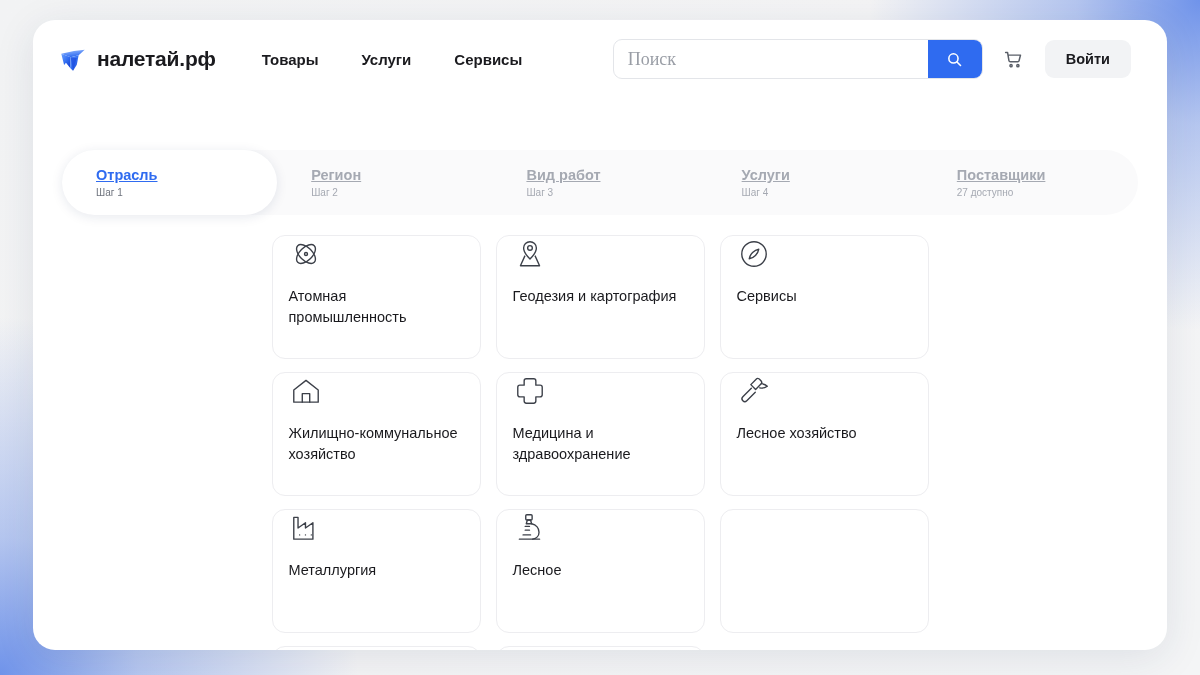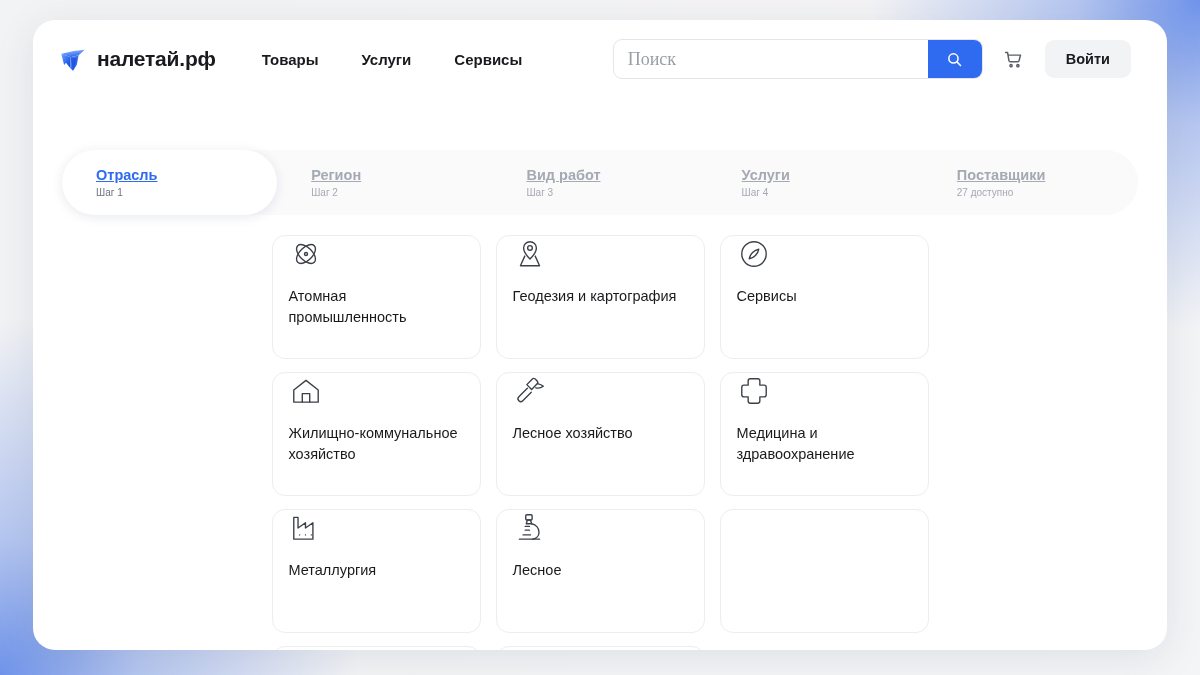--- a/index.html
+++ b/index.html
@@ -333,33 +333,33 @@
 
       <div class="cat-card">
         <svg class="cat-icon" viewBox="0 0 32 32" fill="none" stroke="currentColor" stroke-width="1.3" stroke-linejoin="round" stroke-linecap="round">
           <path d="M4.5 15 16 6l11.5 9v11.5h-23z"></path>
           <path d="M12.5 26.5v-8h7v8"></path>
         </svg>
         <span class="cat-label">Жилищно-коммунальное хозяйство</span>
       </div>
 
       <div class="cat-card">
+        <svg class="cat-icon" viewBox="0 0 32 32" fill="none" stroke="currentColor" stroke-width="1.3" stroke-linejoin="round">
+          <path d="M12.5 4.5h7a2 2 0 0 1 2 2v4h4a2 2 0 0 1 2 2v7a2 2 0 0 1-2 2h-4v4a2 2 0 0 1-2 2h-7a2 2 0 0 1-2-2v-4h-4a2 2 0 0 1-2-2v-7a2 2 0 0 1 2-2h4v-4a2 2 0 0 1 2-2z"></path>
+        </svg>
+        <span class="cat-label">Медицина и здравоохранение</span>
+      </div>
+
+      <div class="cat-card">
         <svg class="cat-icon" viewBox="0 0 32 32" fill="none" stroke="currentColor" stroke-width="1.3" stroke-linejoin="round" stroke-linecap="round">
           <path d="M18.5 4.5 13 10l4.5 4.5 5.5-5.5c1.5-1.5-3-6-4.5-4.5z"></path>
           <path d="M23 9c2.5.5 4.5 1.5 5.5 2.5-2 1.5-5 2-7 1.5"></path>
           <path d="M13.5 13.5 5.5 21.5a2.6 2.6 0 0 0 3.7 3.7l8-8"></path>
         </svg>
         <span class="cat-label">Лесное хозяйство</span>
-      </div>
-
-      <div class="cat-card">
-        <svg class="cat-icon" viewBox="0 0 32 32" fill="none" stroke="currentColor" stroke-width="1.3" stroke-linejoin="round">
-          <path d="M12.5 4.5h7a2 2 0 0 1 2 2v4h4a2 2 0 0 1 2 2v7a2 2 0 0 1-2 2h-4v4a2 2 0 0 1-2 2h-7a2 2 0 0 1-2-2v-4h-4a2 2 0 0 1-2-2v-7a2 2 0 0 1 2-2h4v-4a2 2 0 0 1 2-2z"></path>
-        </svg>
-        <span class="cat-label">Медицина и здравоохранение</span>
       </div>
 
       <div class="cat-card">
         <svg class="cat-icon" viewBox="0 0 32 32" fill="none" stroke="currentColor" stroke-width="1.3" stroke-linejoin="round" stroke-linecap="round">
           <path d="M4.5 26.5V6h4v10l7-5v5l7-5v15.5z"></path>
           <path d="M10 22.5h.01M15.5 22.5h.01M21 22.5h.01"></path>
         </svg>
         <span class="cat-label">Металлургия</span>
       </div>
 

